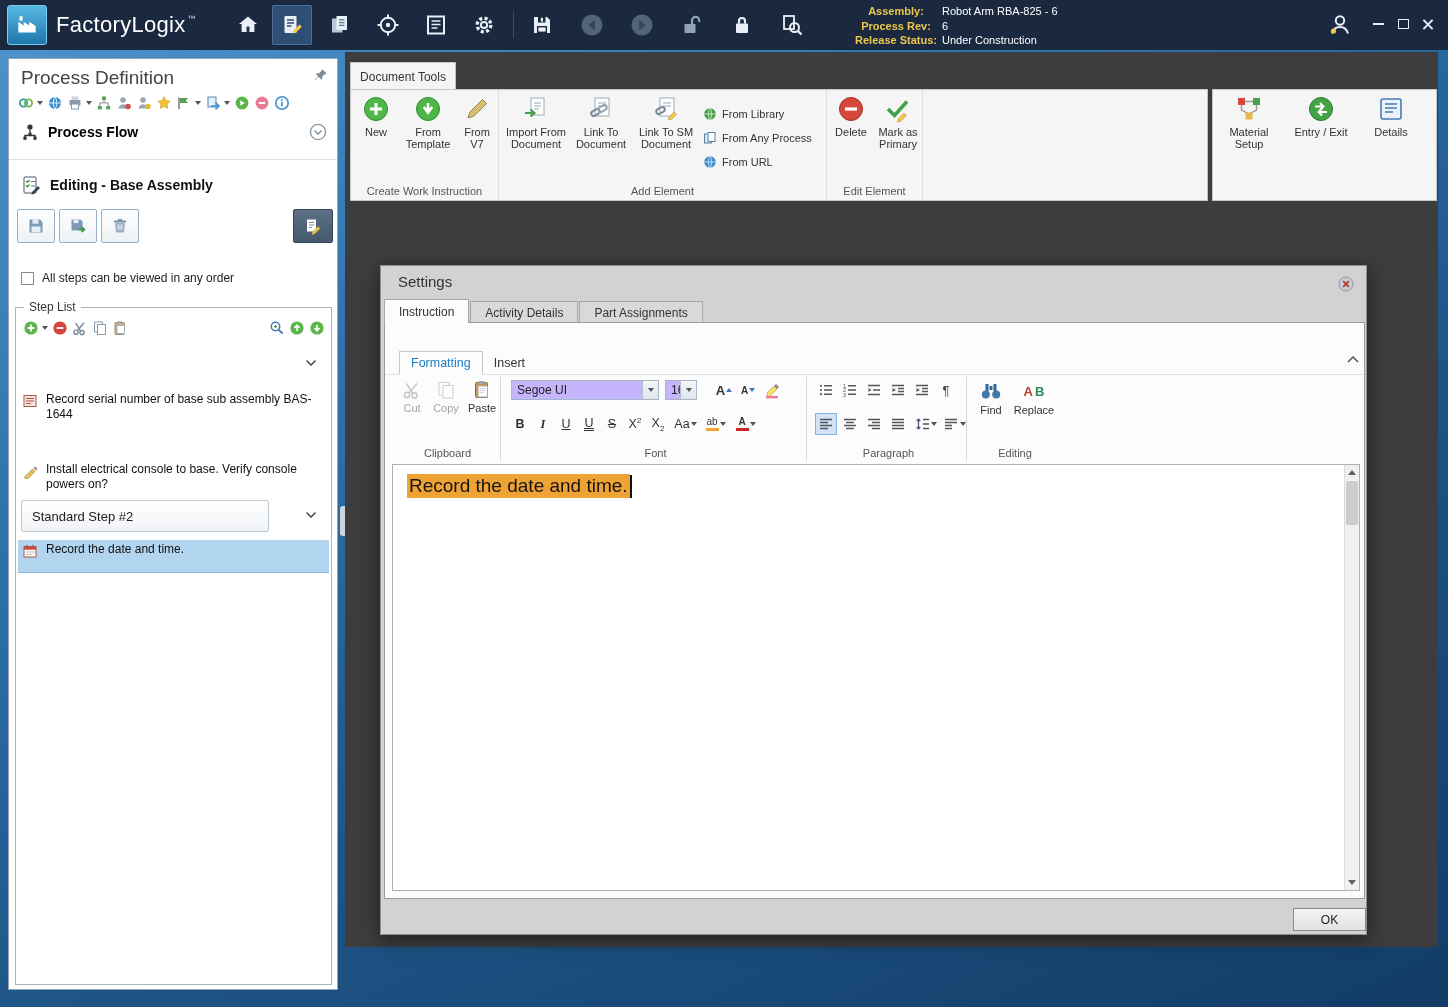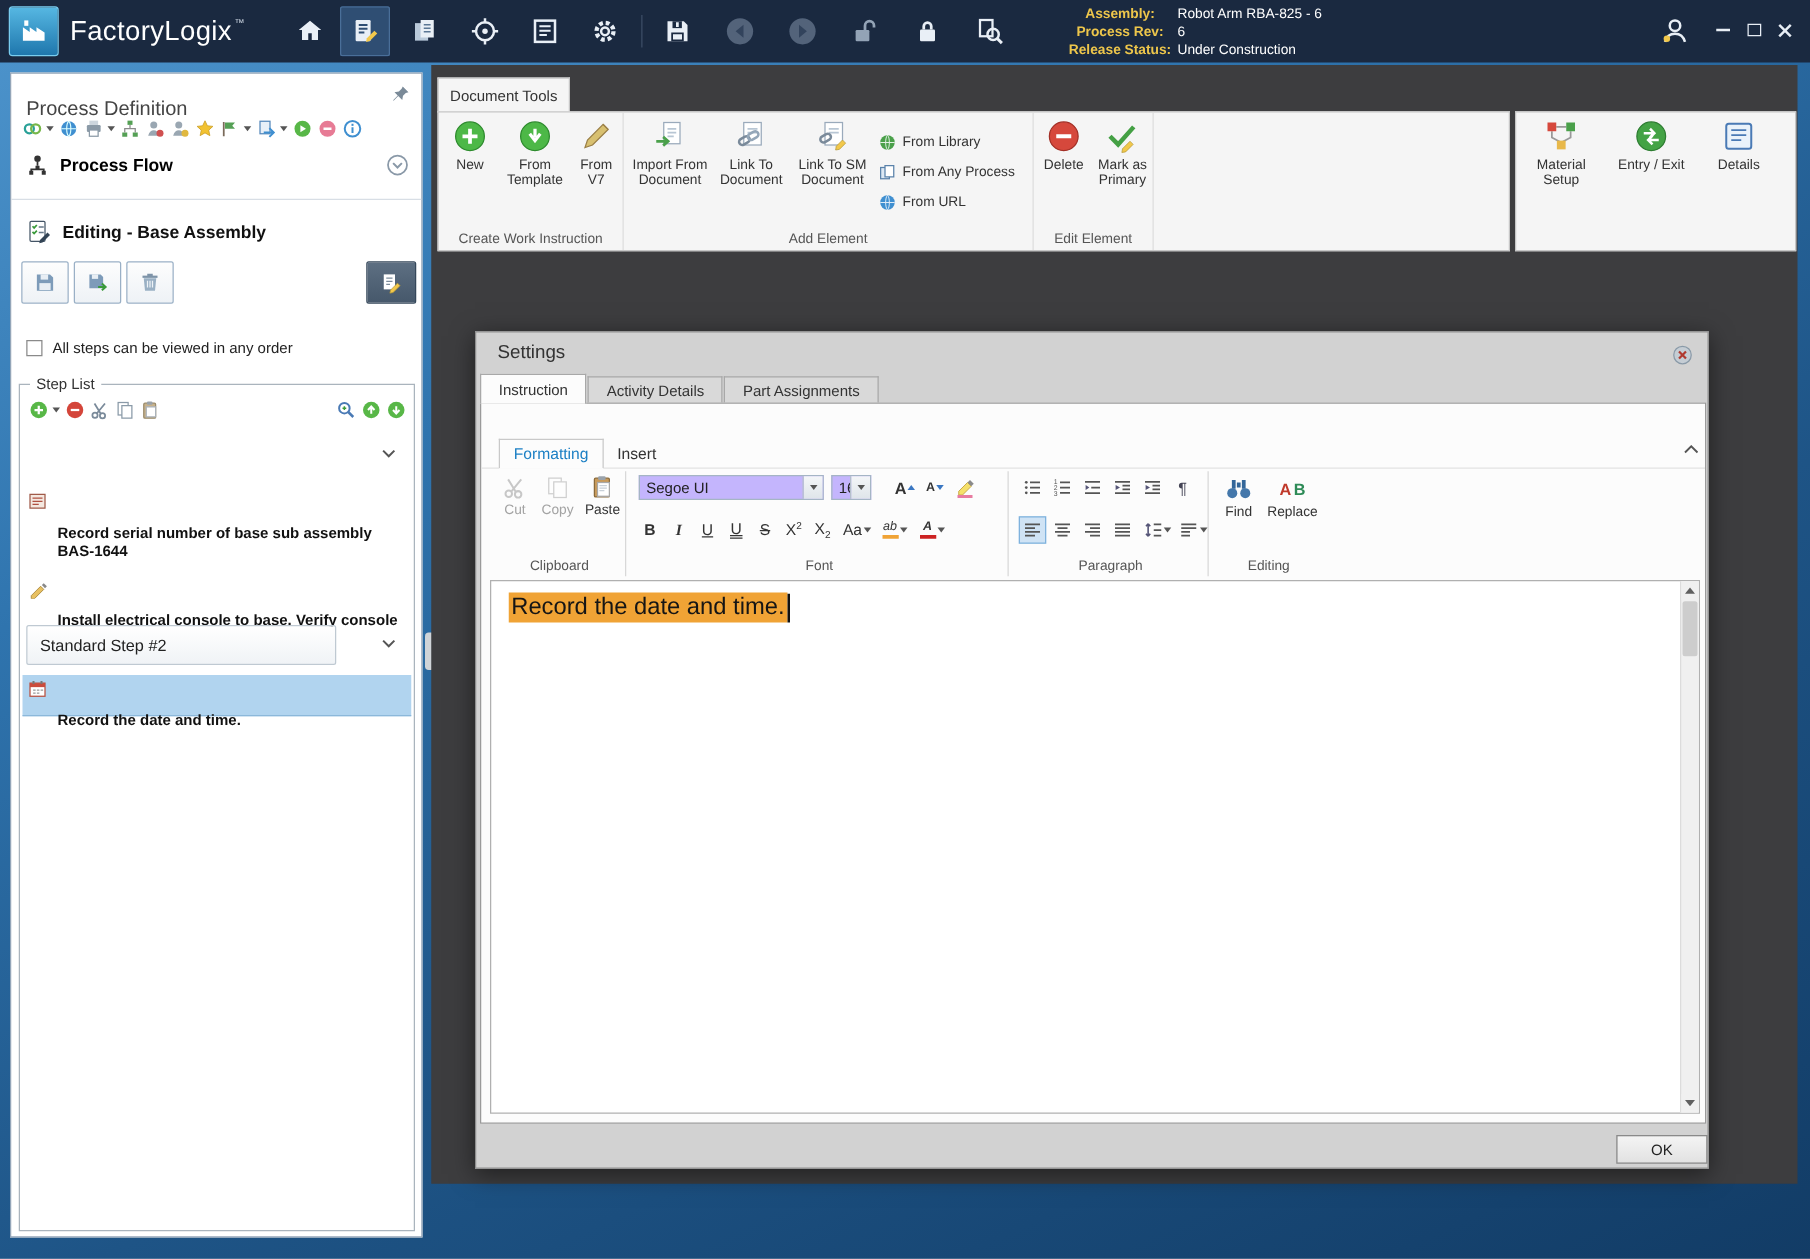--- a/index.html
+++ b/index.html
@@ -20,21 +20,21 @@
 .info-row .lbl{display:inline-block;width:92px;color:#edc64b;font-weight:bold;text-align:center;}
 .info-row .val{color:#fff;}
 .win-btn{position:absolute;top:13px;width:22px;height:22px;display:flex;align-items:center;justify-content:center;cursor:pointer;}
 .glyph-min{width:11px;height:2px;background:#e8eef5;}
 .glyph-max{width:11px;height:10px;border:1.5px solid #e8eef5;}
 .glyph-close{position:relative;width:13px;height:13px;}
 .glyph-close::before,.glyph-close::after{content:"";position:absolute;left:6px;top:0;width:2px;height:13px;background:#e8eef5;}
 .glyph-close::before{transform:rotate(45deg);}.glyph-close::after{transform:rotate(-45deg);}
 
 .sidebar{position:absolute;left:8px;top:58px;width:330px;height:932px;background:#fff;border:1px solid #93a5b8;}
-.sb-title{position:absolute;left:12px;top:20px;font-size:16px;color:#444;}
+.sb-title{position:absolute;left:12px;top:8px;font-size:19px;color:#444;}
 .sb-pin{position:absolute;right:9px;top:9px;cursor:pointer;}
 .sb-toolbar{position:absolute;left:8px;top:34px;height:20px;display:flex;align-items:center;gap:3px;}
 .ticon{width:17px;height:17px;display:flex;align-items:center;justify-content:center;cursor:pointer;}
 .tri-d,.tri-d2{width:0;height:0;border-left:3.5px solid transparent;border-right:3.5px solid transparent;border-top:4.5px solid #555;cursor:pointer;}
 .pf-row{position:absolute;left:12px;top:64px;display:flex;align-items:center;gap:9px;}
 .pf-label{font-size:14px;font-weight:bold;color:#000000;}
 .pf-collapse{position:absolute;left:300px;top:64px;cursor:pointer;}
 .sb-divider{position:absolute;left:0;top:100px;width:328px;height:1px;background:#d8dee5;}
 .edit-row{position:absolute;left:12px;top:116px;display:flex;align-items:center;gap:9px;}
 .edit-label{font-size:14px;font-weight:bold;color:#111;}
@@ -46,21 +46,21 @@
 .cb-txt{font-size:12px;color:#222;}
 .steplist{position:absolute;left:6px;top:248px;width:317px;height:678px;border:1px solid #aab4bd;}
 .steplist-label{position:absolute;left:8px;top:-8px;background:#fff;padding:0 5px;font-size:12px;color:#333;}
 .sl-toolbar{position:absolute;left:6px;top:10px;right:6px;height:20px;display:flex;align-items:center;gap:3px;}
 .sl-right{margin-left:auto;display:flex;gap:3px;}
 .step-hdr{position:absolute;left:5px;width:248px;height:32px;background:linear-gradient(#ffffff,#f0f3f6);border:1px solid #bfc9d2;border-radius:2px;display:flex;align-items:center;padding-left:10px;font-size:13px;color:#222;cursor:pointer;}
 .step-chev{position:absolute;right:14px;cursor:pointer;}
 .step-row{position:absolute;left:2px;width:311px;display:flex;gap:8px;padding:2px 4px;cursor:pointer;}
 .step-ic{flex:0 0 16px;margin-top:1px;}
 .step-txt{font-size:12px;line-height:15px;color:#111;}
-.step-txt.b{font-weight:bold;margin-top:27px;}
+.step-txt.b{font-weight:normal;}
 .step-row.selected{background:#b1d4ef;border-bottom:1px solid #8cb8da;}
 .splitter{position:absolute;left:340px;top:506px;width:8px;height:30px;background:#cfd4d8;border-radius:3px;cursor:col-resize;}
 
 .main{position:absolute;left:345px;top:52px;width:1093px;height:895px;background:#3d3d3f;}
 .doc-tab{position:absolute;left:5px;top:10px;width:106px;height:28px;background:#f5f5f5;border:1px solid #c6c6c6;border-bottom:none;display:flex;align-items:center;justify-content:center;font-size:12px;color:#333;cursor:pointer;}
 .ribbon{position:absolute;left:5px;top:37px;width:858px;height:112px;background:#f5f5f5;border:1px solid #c6c6c6;}
 .ribbon-right{position:absolute;left:867px;top:37px;width:225px;height:112px;background:#f5f5f5;border:1px solid #c6c6c6;}
 .rgroup{position:absolute;top:0;height:110px;border-right:1px solid #ddd;}
 .rgroup-label{position:absolute;left:0;right:0;bottom:3px;text-align:center;font-size:11px;color:#555;}
 .bigbtn{position:absolute;top:5px;display:flex;flex-direction:column;align-items:center;gap:3px;cursor:pointer;}
@@ -100,21 +100,21 @@
 .lb-i{font-style:italic;font-family:"Liberation Serif",serif;font-weight:bold;}
 .lb-u{text-decoration:underline;}
 .lb-uu{border-bottom:3px double #333;line-height:10px;}
 .lb-s{text-decoration:line-through;}
 .lb sup{font-size:8px;}
 .lb sub{font-size:8px;}
 .af{font-size:13px;font-weight:bold;color:#333;}
 .af.sm{font-size:10px;}
 .tri-up-b{width:0;height:0;border-left:3px solid transparent;border-right:3px solid transparent;border-bottom:4px solid #3a77c2;}
 .tri-dn-b{width:0;height:0;border-left:3px solid transparent;border-right:3px solid transparent;border-top:4px solid #3a77c2;}
-.hc-wrap{display:flex;flex-direction:column;align-items:center;line-height:10px;font-style:italic;}
+.hc-wrap{display:flex;flex-direction:column;align-items:center;line-height:10px;}
 .hc-txt{font-size:10px;color:#333;}
 .hc-bar{width:13px;height:3px;margin-top:1px;}
 .pil{font-size:13px;color:#445;}
 .editor{position:absolute;left:7px;top:141px;width:968px;height:427px;background:#fff;border:1px solid #b0b0b0;cursor:text;}
 .ed-line{position:absolute;left:14px;top:9px;display:flex;align-items:center;}
 .ed-text{font-size:19px;color:#151515;background:#f0a335;padding:1px 2px;}
 .ed-caret{width:2px;height:23px;background:#111;}
 .scrollbar{position:absolute;right:0;top:0;bottom:0;width:15px;background:#f0f0f0;border-left:1px solid #dcdcdc;}
 .sb-up,.sb-down{position:absolute;left:0;width:14px;height:15px;display:flex;align-items:center;justify-content:center;background:#f0f0f0;cursor:pointer;}
 .sb-up{top:0;}.sb-down{bottom:0;}

